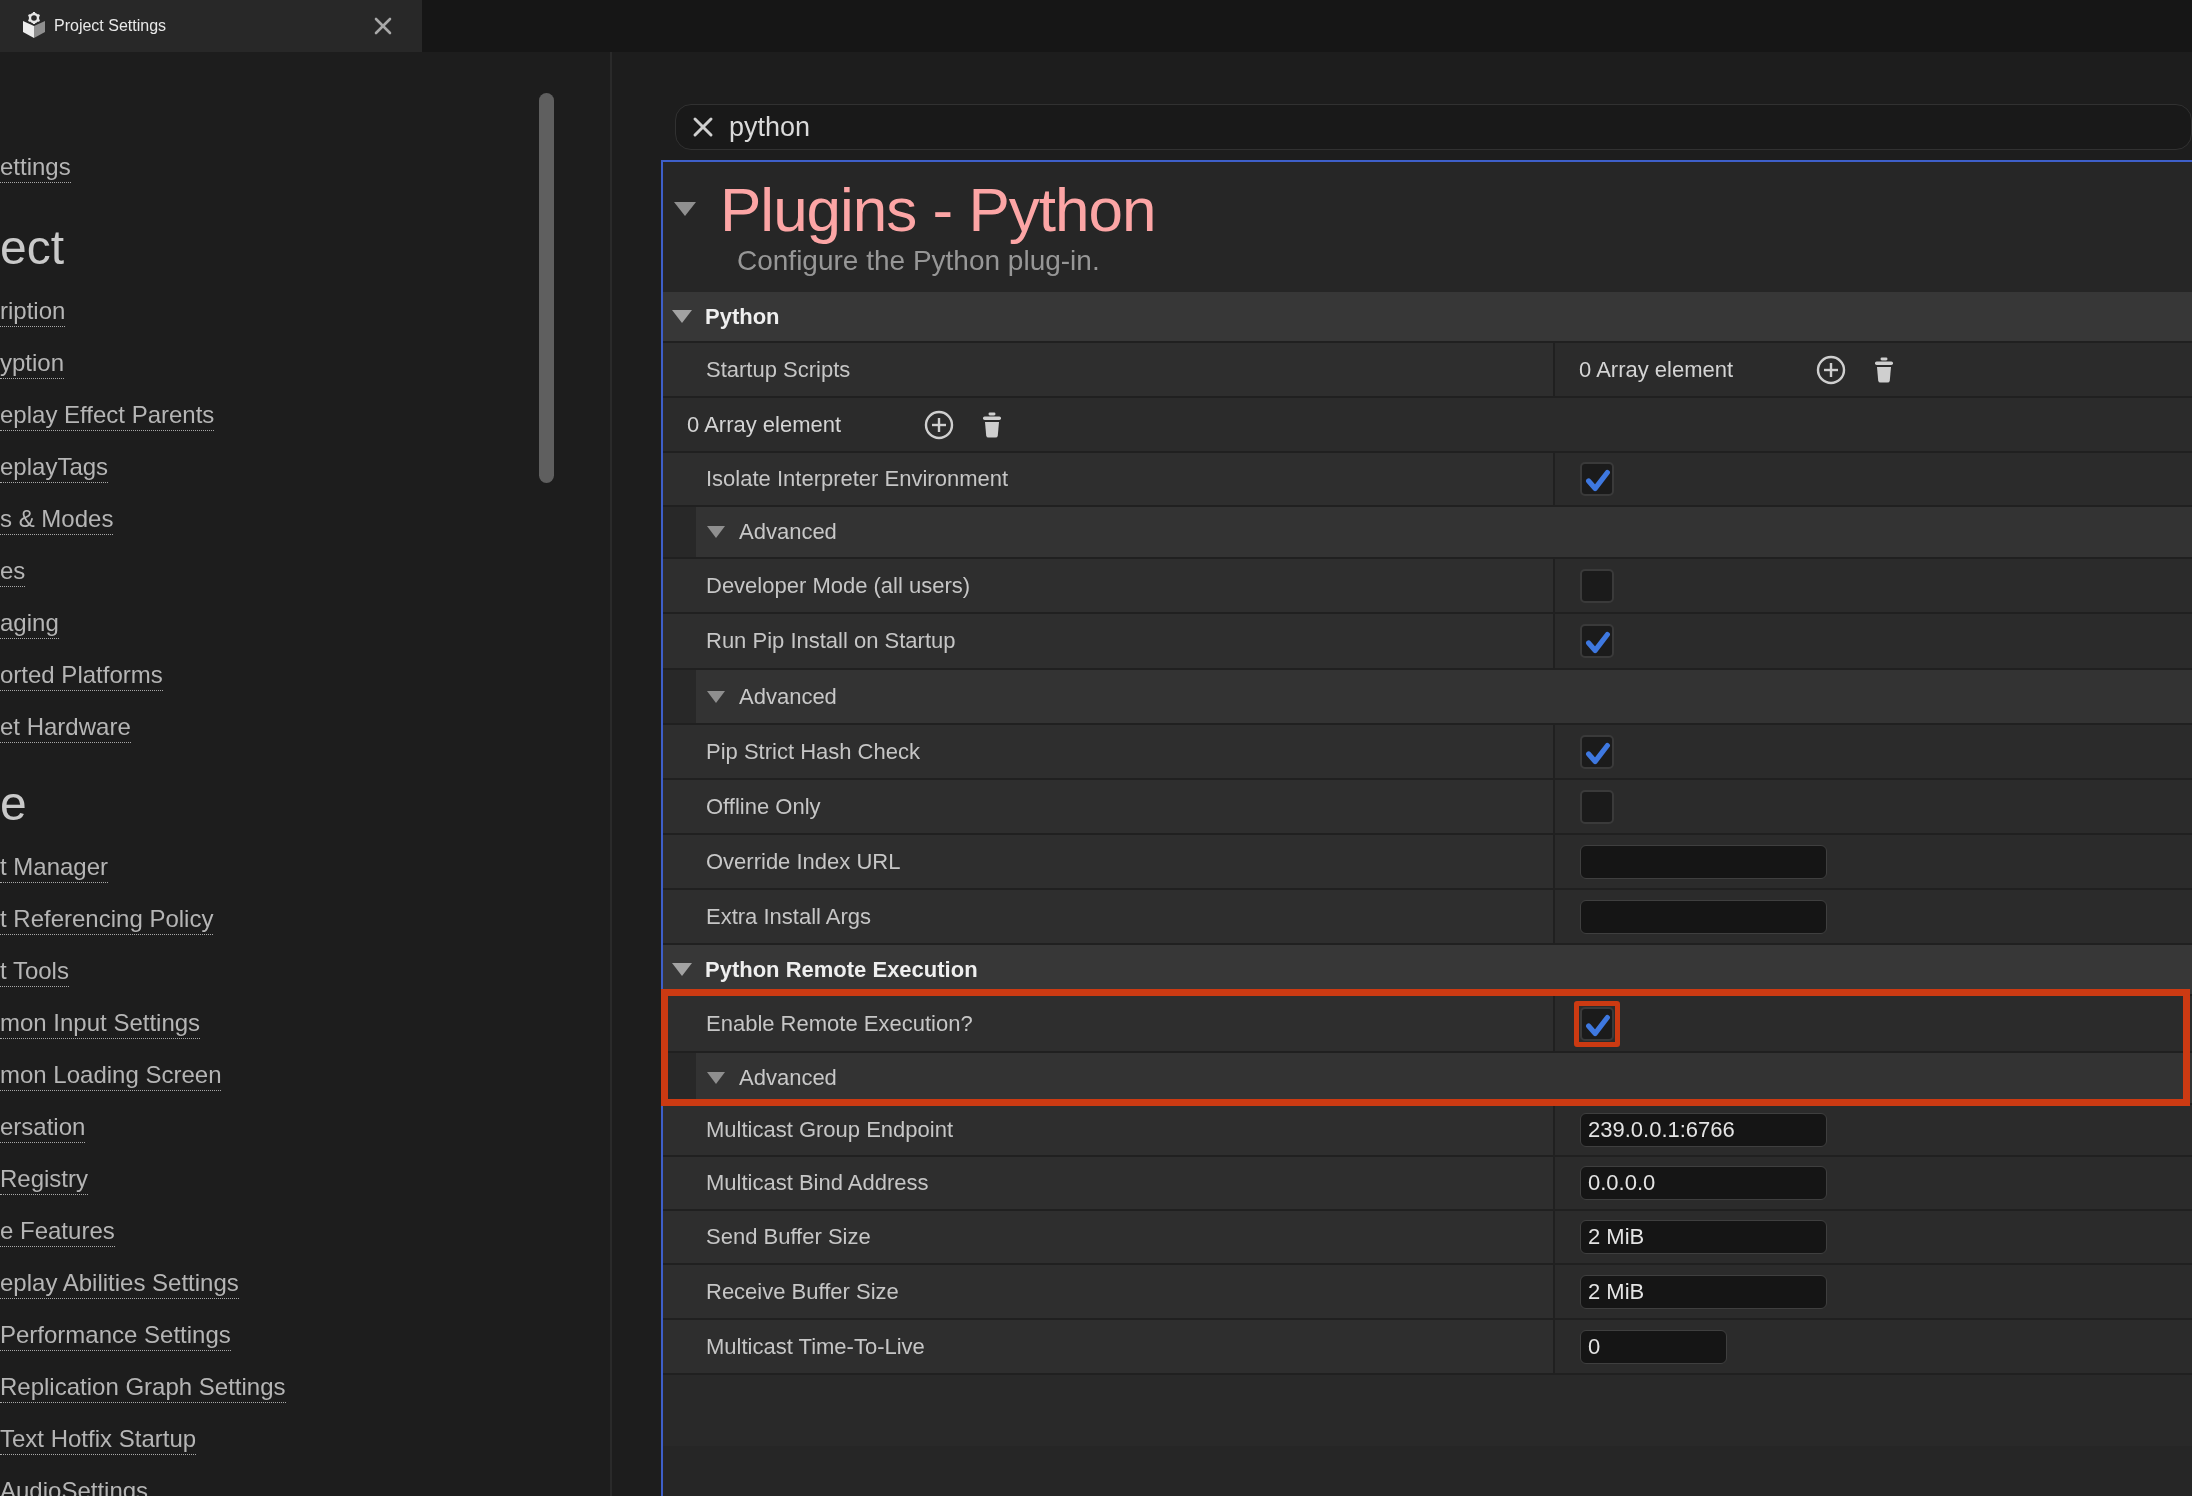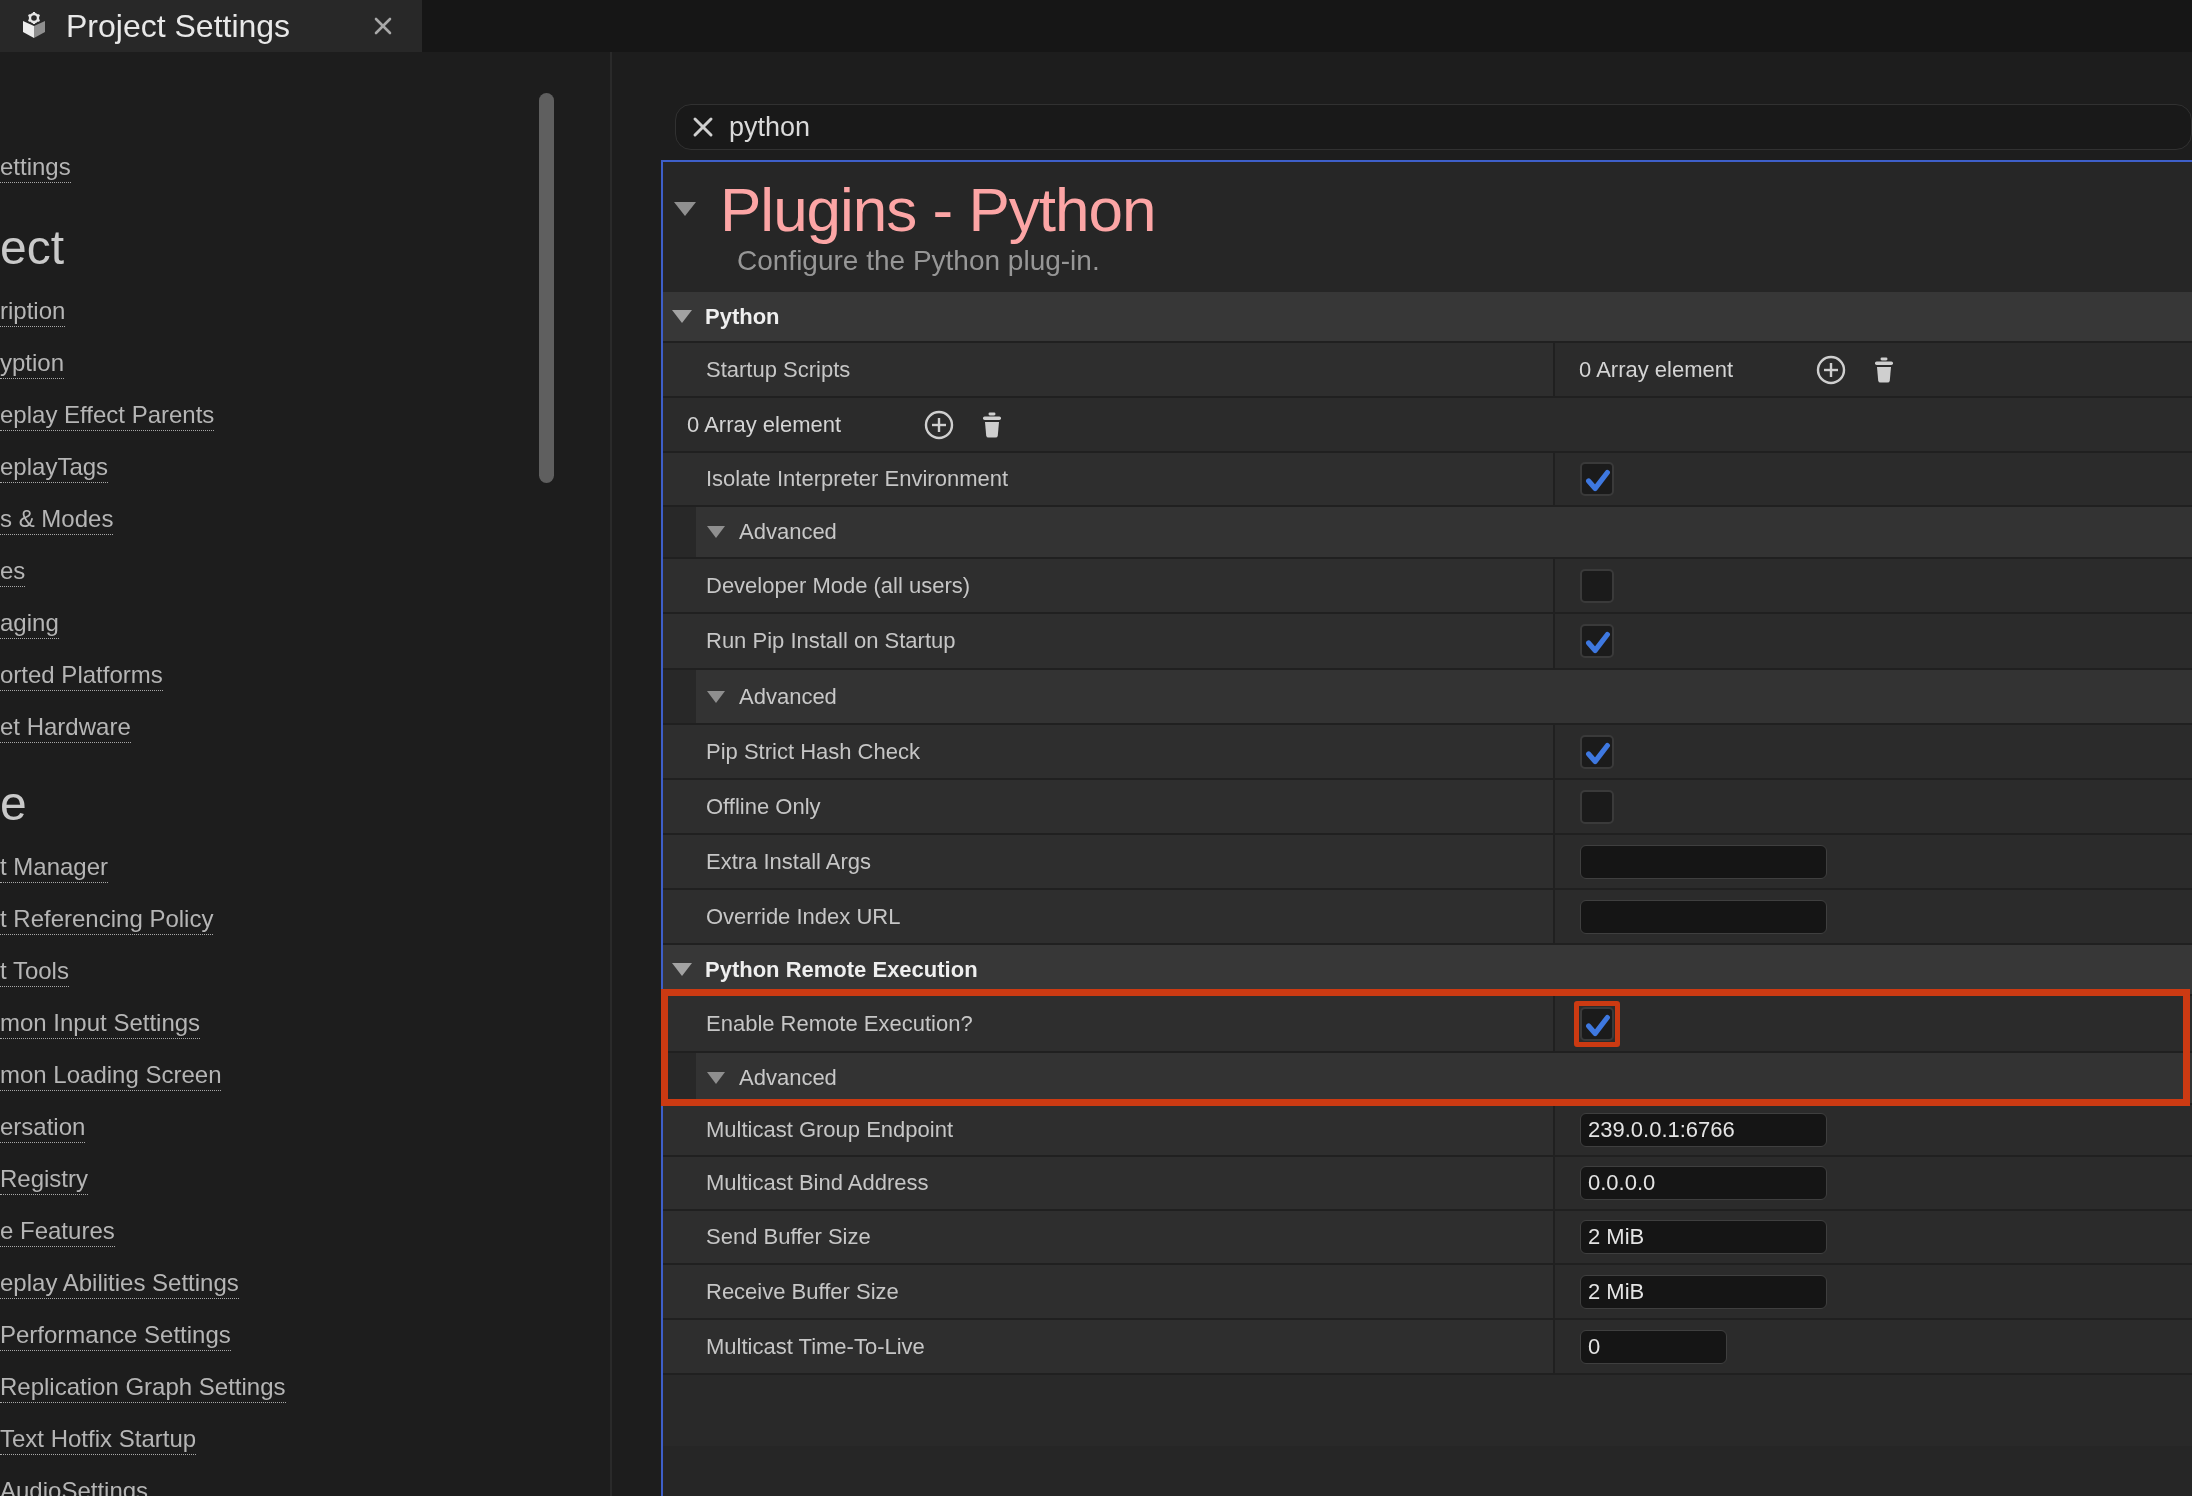--- a/index.html
+++ b/index.html
@@ -5,21 +5,21 @@
   html,body{margin:0;padding:0;}
   body{
     width:2192px;height:1496px;position:relative;overflow:hidden;
     background:#1d1d1d;font-family:"Liberation Sans",sans-serif;
     -webkit-font-smoothing:antialiased;
   }
   
   .topstrip{position:absolute;left:0;top:0;width:2192px;height:52px;background:#161616;}
   .tab{position:absolute;left:0;top:0;width:422px;height:52px;background:#282828;display:flex;align-items:center;}
   .tab-icon{margin-left:18px;width:32px;height:32px;flex:0 0 auto;}
-  .tab-title{margin-left:16px;font-size:32px;color:#e8e8e8;}
+  .tab-title{margin-left:4px;font-size:16px;color:#e8e8e8;}
   .tab-close{position:absolute;right:28px;top:15px;width:22px;height:22px;cursor:pointer;}
   
   .sidebar{position:absolute;left:0;top:52px;width:610px;height:1444px;background:#1d1d1d;overflow:hidden;}
   .side-item{position:absolute;left:0;white-space:nowrap;font-size:24px;line-height:36px;color:#b5b5b5;}
   .side-item .lnk{border-bottom:1px dotted #a8a8a8;padding-bottom:2px;cursor:pointer;}
   .side-header{position:absolute;left:0;white-space:nowrap;font-size:48px;line-height:56px;color:#c9c9c9;}
   .pane-divider{position:absolute;left:610px;top:52px;width:2px;height:1444px;background:#2a2a2a;}
   .scroll-thumb{position:absolute;left:539px;top:93px;width:15px;height:390px;border-radius:8px;background:#5f5f5f;}
   
   .searchbar{position:absolute;left:675px;top:104px;width:1515px;height:44px;background:#191919;
@@ -250,30 +250,30 @@
       </div>
     <div class="cell-value">
       <div class="checkbox" data-checked="false">
         
       </div>
     </div>
   </div>
 
   <div class="prop-row" style="height:55px">
     <div class="cell-label">
+        <span>Override Index URL</span>
+      </div>
+    <div class="cell-value">
+      <input class="field" type="text" value="" style="">
+    </div>
+  </div>
+
+  <div class="prop-row" style="height:55px">
+    <div class="cell-label">
         <span>Extra Install Args</span>
-      </div>
-    <div class="cell-value">
-      <input class="field" type="text" value="" style="">
-    </div>
-  </div>
-
-  <div class="prop-row" style="height:55px">
-    <div class="cell-label">
-        <span>Override Index URL</span>
       </div>
     <div class="cell-value">
       <input class="field" type="text" value="" style="">
     </div>
   </div>
 
   <div class="cat-header" style="height:51px">
     <div class="cat-tri"></div>
     <span class="cat-label">Python Remote Execution</span>
   </div>

